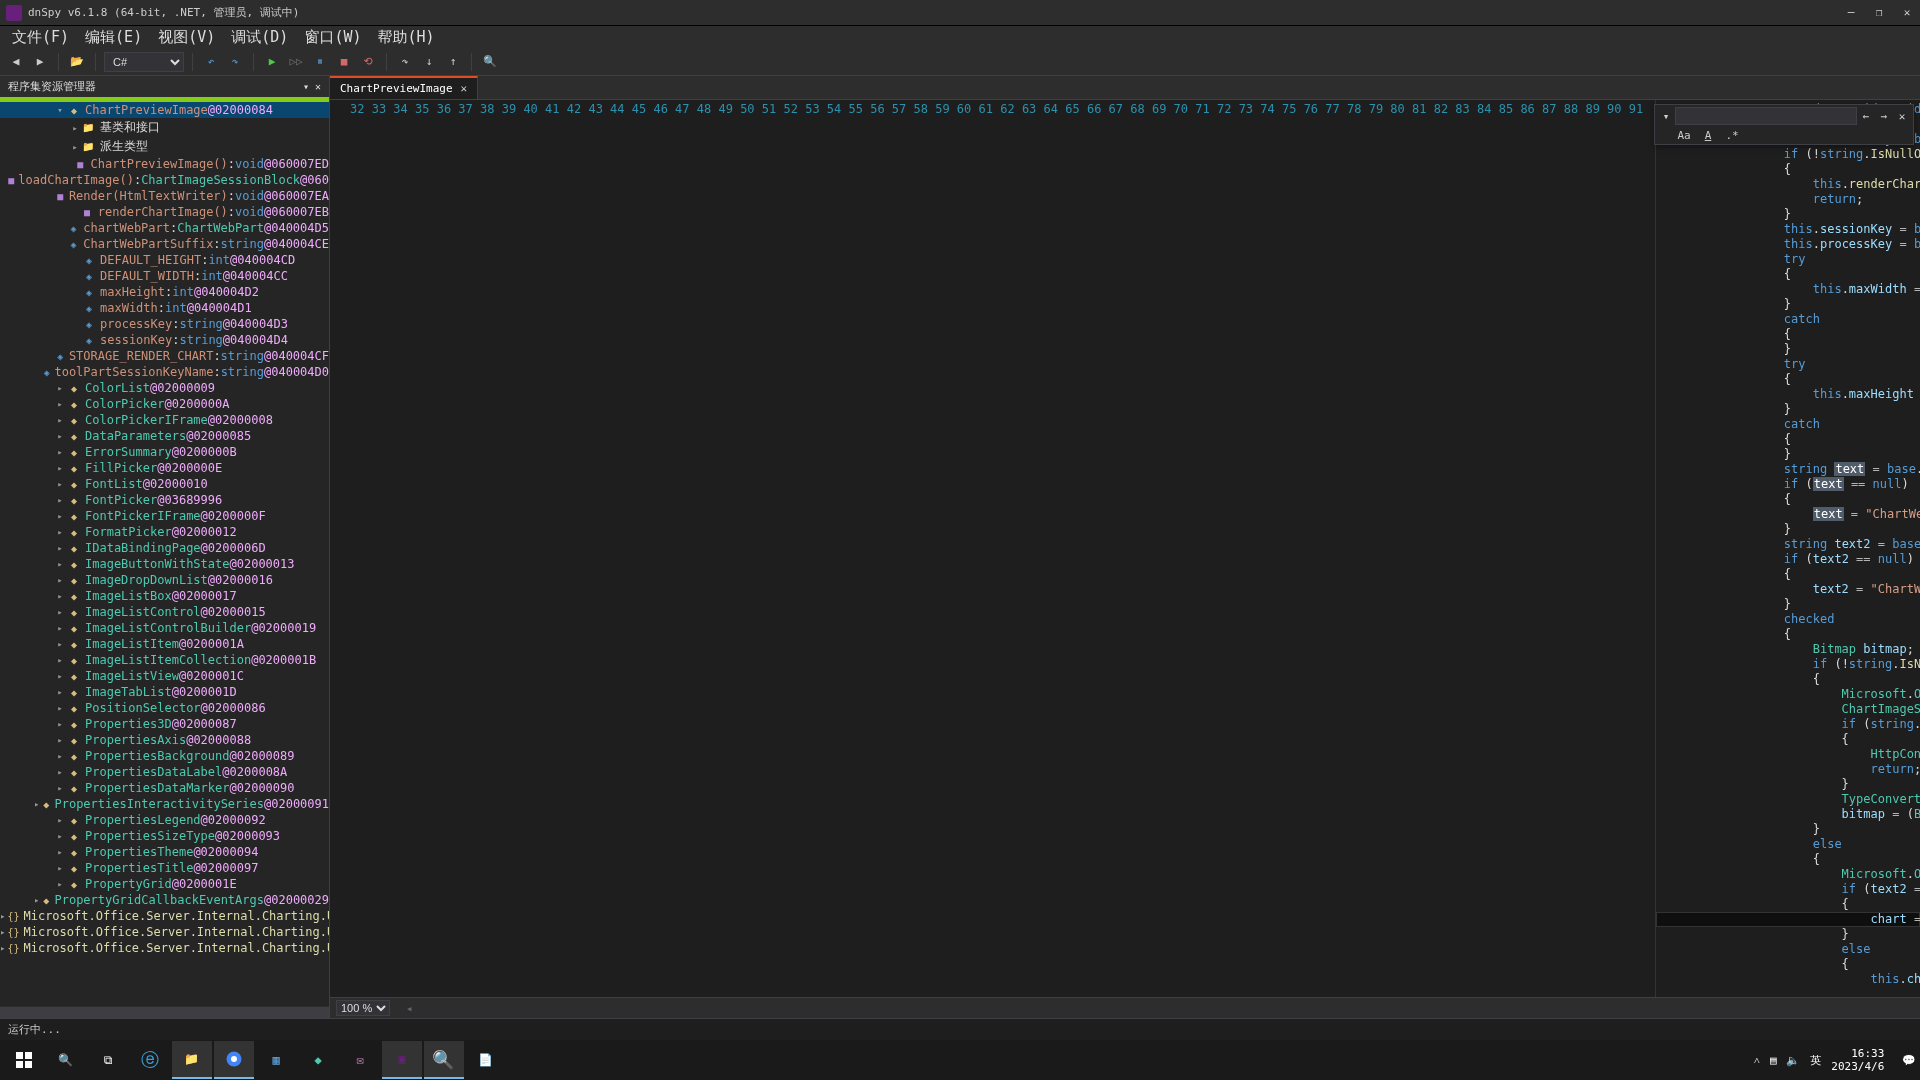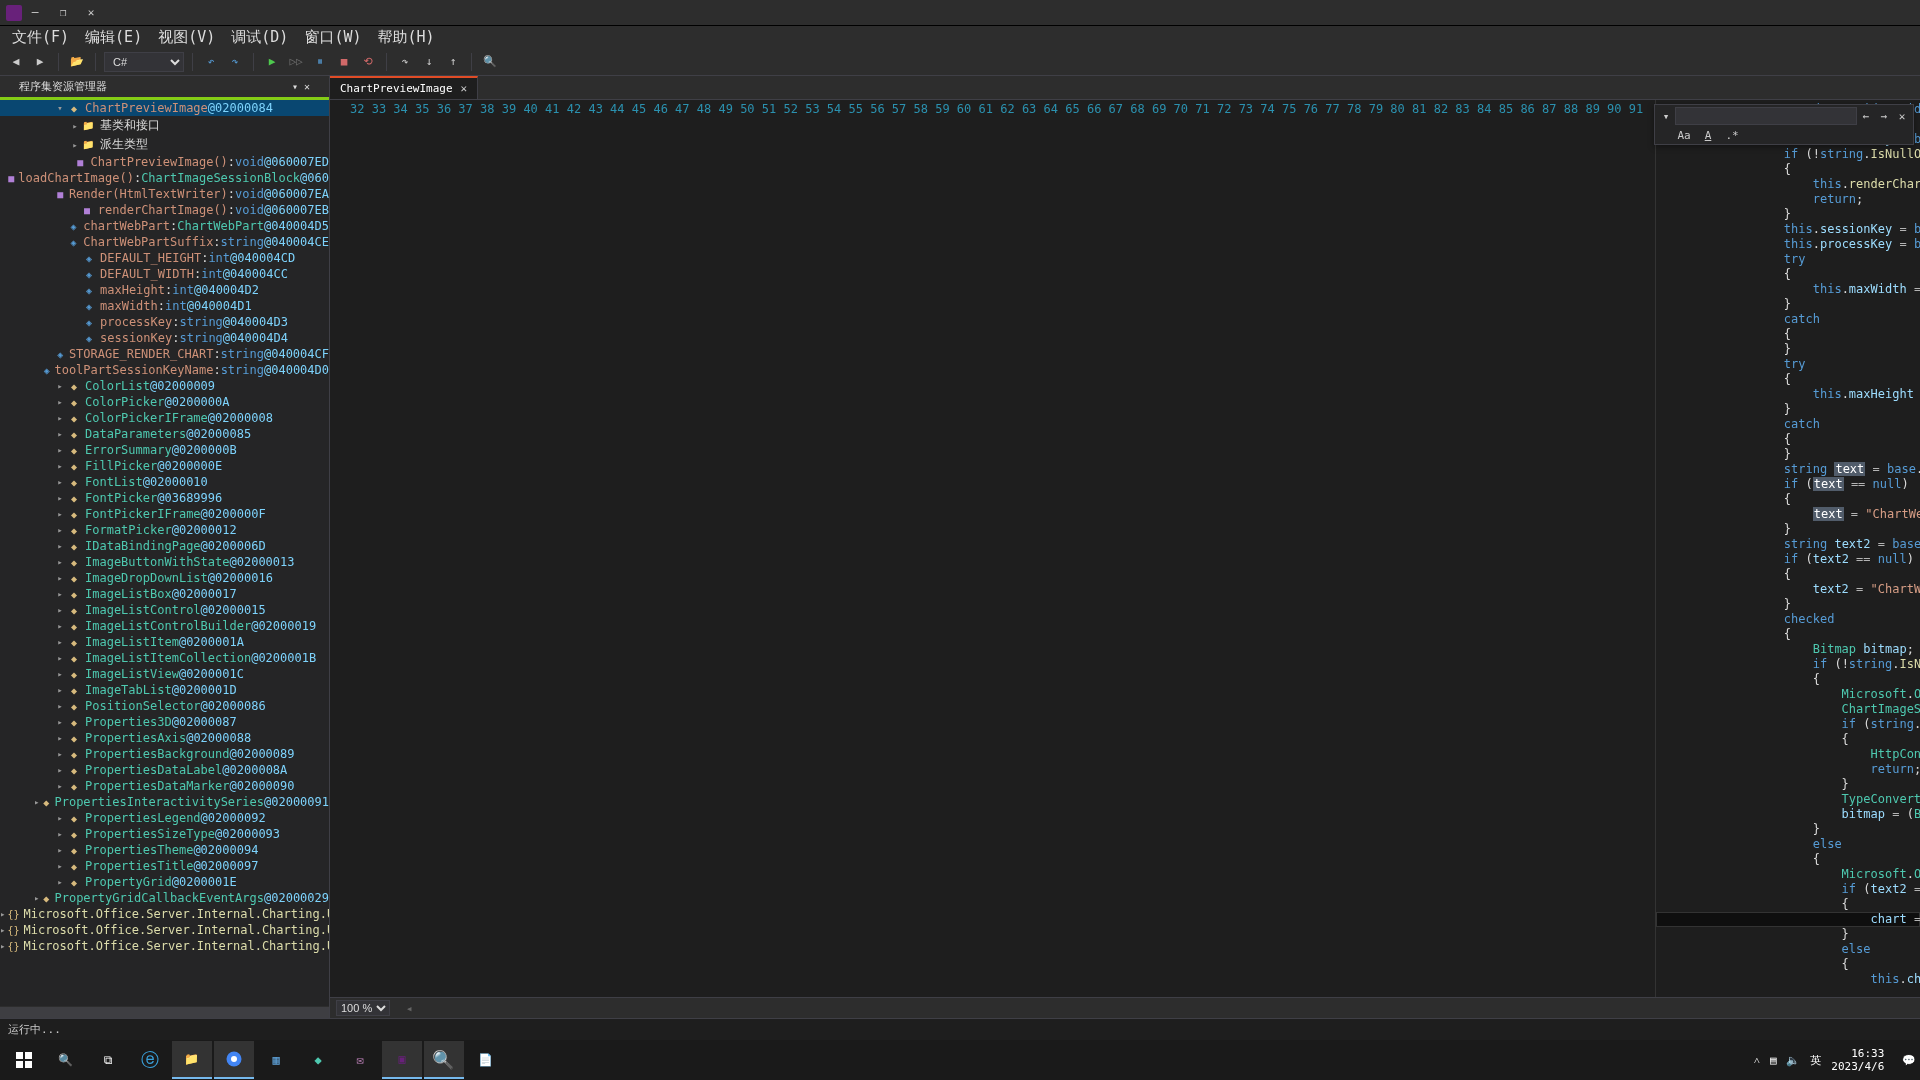--- a/index.html
+++ b/index.html
@@ -56,42 +56,42 @@
 .sidebar {
   width: 330px;
   background: #252526;
   display:flex;
   flex-direction:column;
   border-right: 1px solid #3f3f46;
   overflow:hidden;
 }
 .panel-title {
   background: #2d2d2d;
-  border-bottom: 3px solid #84cc16;
-  padding: 3px 19px;
+  border-bottom: 5px solid #84cc16;
+  padding: 3px 8px;
   font-size:11px;
   display:flex;
   align-items:center;
   justify-content:space-between;
 }
 .panel-title .pt-ctrl span { margin-left:6px; cursor:pointer; font-size:10px;}
 .tree {
   flex:1;
   overflow:hidden;
   font-size:12px;
 }
 .tree .node { display:flex; align-items:center; padding:1px 0; white-space:nowrap; cursor:pointer;}
 .tree .node.sel { background:#094771;}
 .tree .chev { width:10px; text-align:center; color:#999; font-size:9px; margin-right:2px;}
 .tree .icon { width:14px; height:14px; display:inline-flex; align-items:center; justify-content:center; margin-right:4px; font-size:10px;}
 .tree .indent { display:inline-block; }
 .c-orange { color:#ce9178;}
 .c-type { color:#4ec9b0;}
 .c-key { color:#569cd6;}
-.c-dim { color:#7dd3fc;}
+.c-dim { color:#f0abfc;}
 .c-white { color:#dcdcdc;}
 .c-yellow { color:#dcdcaa;}
 .editor-area {
   flex:1;
   display:flex;
   flex-direction:column;
   overflow:hidden;
 }
 .tabs {
   display:flex;
@@ -190,20 +190,21 @@
 .taskbar .spacer{flex:1;}
 .taskbar .tray{display:flex; align-items:center; gap:10px; color:#fff; font-size:11px;}
 .taskbar .clock{text-align:right; margin-right:8px; line-height:13px;}
 .hscroll { height:12px; background:#3e3e42; border-top:1px solid #2d2d2d;}
 </style>
 </head>
 <body>
 
 <div class="titlebar">
   <div class="app-icon"></div>
+  <div class="title-text">dnSpy v6.1.8 (64-bit, .NET, 管理员, 调试中)</div>
   <div class="win-controls">
     <span>─</span>
     <span>❐</span>
     <span>✕</span>
   </div>
 </div>
 
 <div class="menubar">
   <div class="item">文件(F)</div>
   <div class="item">编辑(E)</div>

